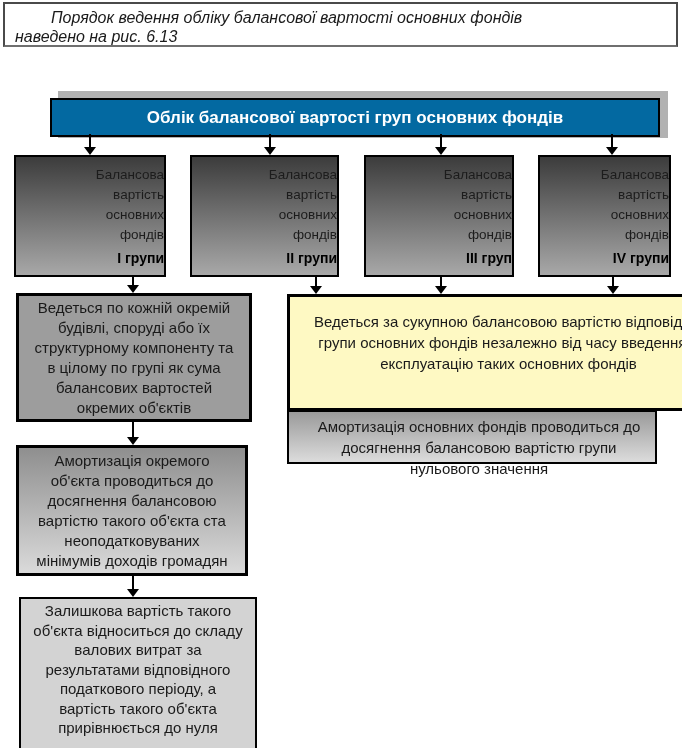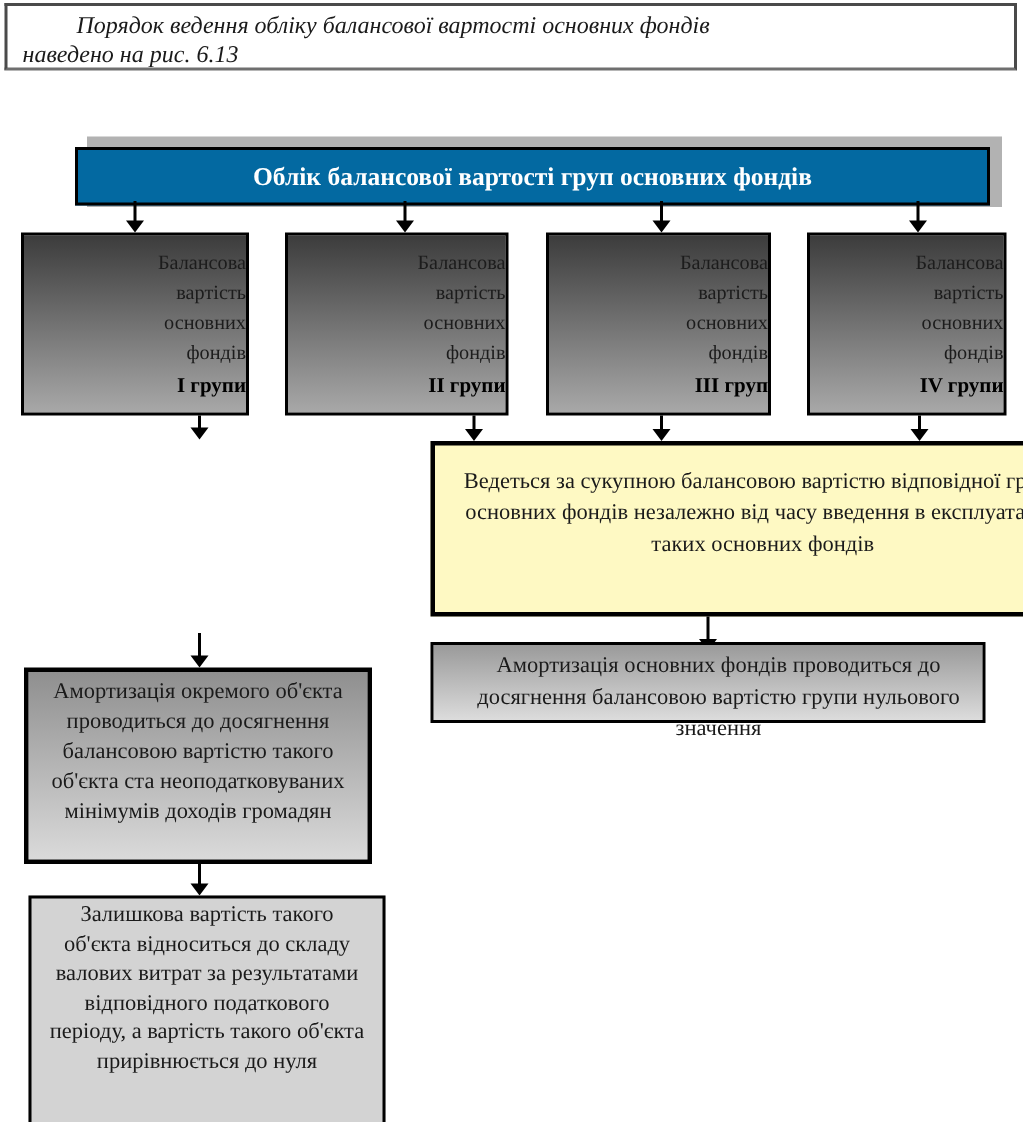--- a/index.html
+++ b/index.html
@@ -1,21 +1,21 @@
 <!DOCTYPE html>
 <html><head>
 <meta charset="utf-8">
 <style>
   html, body { margin: 0; padding: 0; background: #ffffff; }
   .canvas {
     position: relative;
     width: 682px;
     height: 748px;
     background: #ffffff;
-    font-family: Liberation Serif, serif;
+    font-family: Liberation Sans, sans-serif;
     overflow: hidden;
   }
 
   
   .intro {
     position: absolute;
     left: 3px; top: 2px;
     width: 675px; height: 45px;
     box-sizing: border-box;
     border: 2px solid #4a4a4a;
@@ -100,21 +100,21 @@
     left: 19px; top: 597px; width: 238px; height: 182px;
     border: 2px solid #000000; background: #d3d3d3;
     line-height: 19.5px; padding-top: 2px;
   }
   .right-1 {
     left: 287px; top: 294px; width: 443px; height: 117px;
     border: 3px solid #000000; background: #fef9c3;
     line-height: 21px; padding-top: 14px;
   }
   .right-2 {
-    left: 287px; top: 428px; width: 370px; height: 54px;
+    left: 287px; top: 410px; width: 370px; height: 54px;
     border: 2px solid #000000;
     background: linear-gradient(to bottom, #9a9a9a 0%, #dcdcdc 100%);
     line-height: 21px; padding-top: 4px; padding-left: 26px;
   }
 
   
   .arr { position: absolute; width: 12px; }
   .arr .shaft {
     position: absolute; left: 5px; top: 0; bottom: 6px;
     width: 2px; background: #000000;
@@ -208,20 +208,21 @@
     </div>
   <div class="arr b3">
       <i class="shaft"></i>
       <i class="head"></i>
     </div>
   <div class="arr b4">
       <i class="shaft"></i>
       <i class="head"></i>
     </div>
 
+  <div class="tbox left-1">Ведеться по кожній окремій будівлі, споруді або їх структурному компоненту та в цілому по групі як сума балансових вартостей окремих об'єктів</div>
   <div class="arr c1">
       <i class="shaft"></i>
       <i class="head"></i>
     </div>
   <div class="tbox left-2">Амортизація окремого об'єкта проводиться до досягнення балансовою вартістю такого об'єкта ста неоподатковуваних мінімумів доходів громадян</div>
   <div class="arr c2">
       <i class="shaft"></i>
       <i class="head"></i>
     </div>
   <div class="tbox left-3">Залишкова вартість такого об'єкта відноситься до складу валових витрат за результатами відповідного податкового періоду, а вартість такого об'єкта прирівнюється до нуля</div>

